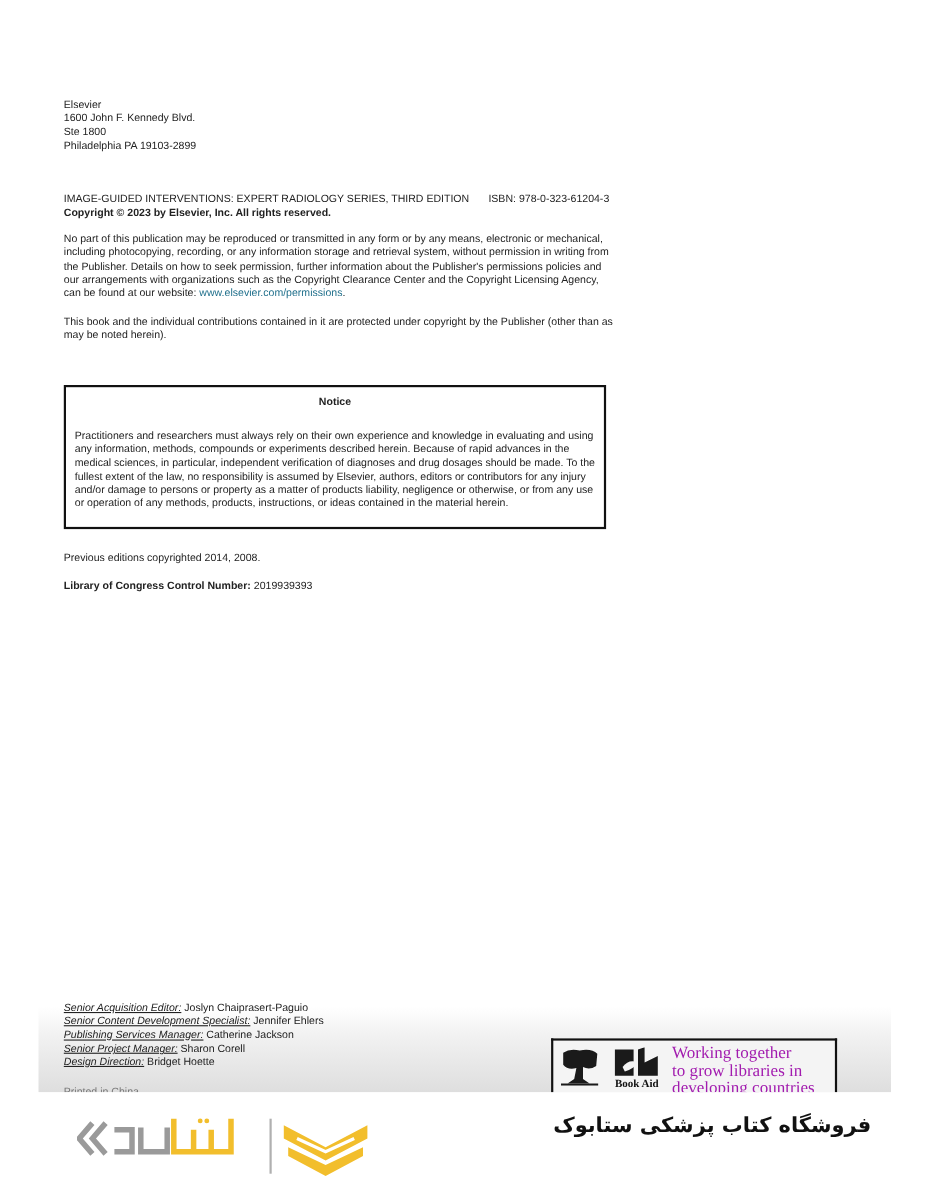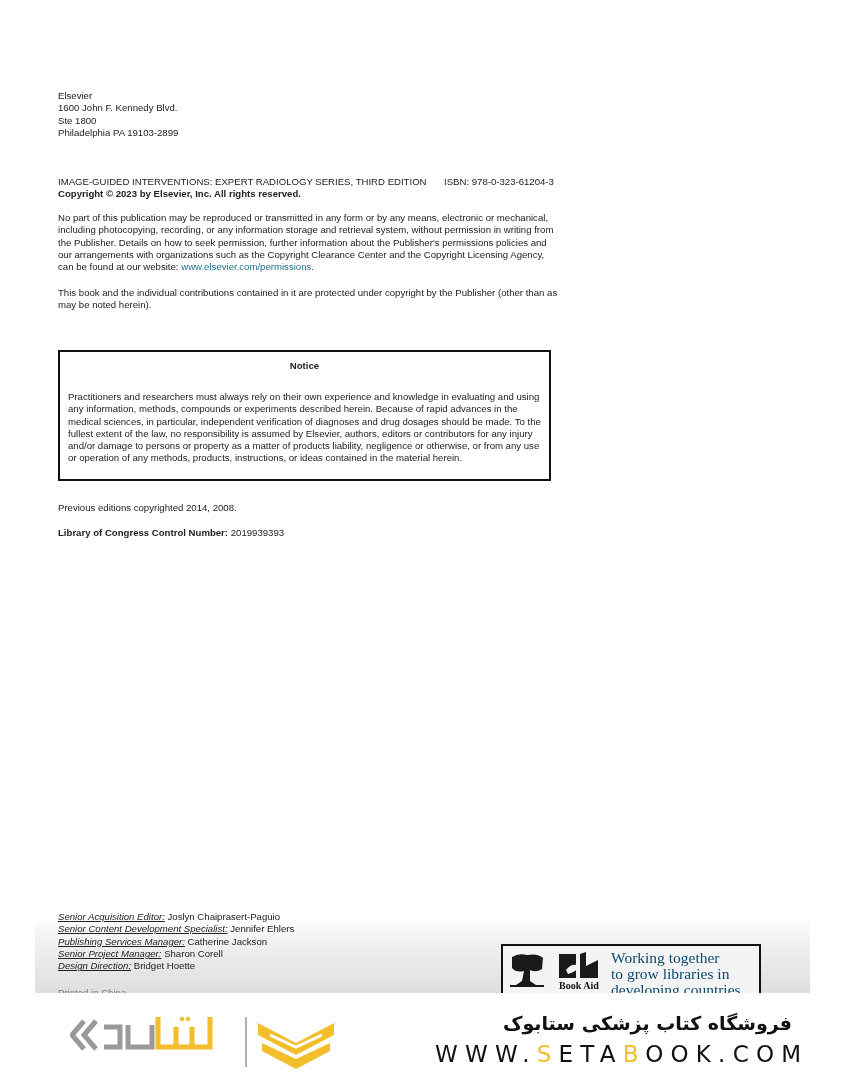--- a/index.html
+++ b/index.html
@@ -37,21 +37,21 @@
   .credits i { font-style:italic;text-decoration:underline; }
   .printed { position:absolute; left:58px; top:987px; font-size:9.6px; color:#777; height:6px; overflow:hidden; line-height:12px; }
 
   .bookaid {
     position:absolute; left:501px; top:944px; width:260px; height:49px;
     border:2px solid #111; border-bottom:none; box-sizing:border-box; background:#f4f4f4; overflow:hidden;
   }
   .tree { position:absolute; left:7px; top:7px; width:34px; height:34px; }
   .bookaid-logo { position:absolute; left:55px; top:6px; width:42px; height:30px; }
   .bookaid-label { position:absolute; left:56px; top:34px; font-family:"Liberation Serif", serif; font-weight:bold; font-size:10px; color:#111; }
-  .bookaid-text { position:absolute; left:108px; top:4px; font-family:"Liberation Serif", "DejaVu Serif", serif; font-size:15.5px; line-height:16px; color:#0c4a6e; }
+  .bookaid-text { position:absolute; left:108px; top:4px; font-family:"Liberation Serif", "DejaVu Serif", serif; font-size:15.5px; line-height:16px; color:#a21caf; }
 
   .banner { position:absolute; left:0; top:993px; width:844px; height:87px; background:#ffffff; }
   .logo-wrap { position:absolute; left:70px; top:1013px; width:270px; height:60px; }
   .logo-fa { position:absolute; left:462px; top:1012px; width:330px; text-align:right; font-family:"DejaVu Sans", sans-serif; font-size:19px; color:#111; direction:rtl;font-weight:bold; }
   .logo-url { position:absolute; left:435px; top:1041px; font-family:"DejaVu Sans", sans-serif; font-size:23px; letter-spacing:7.2px; color:#111; white-space:nowrap; }
   .logo-url .hl { color:#f2be2c; }
   .logo-sub { position:absolute; left:92px; top:1089px; font-family:"DejaVu Sans", sans-serif; font-size:11px; color:#999; direction:rtl; }
 </style>
 </head>
 <body>
@@ -131,14 +131,13 @@
       <rect x="175" y="4" width="2" height="50" fill="#b0b0b0"></rect>
 
       <path d="M188 10 L226 30 L264 10 L264 22 L226 42 L188 22 Z" fill="#f2be2c"></path>
       <path d="M192 30 L226 46 L260 30 L260 38 L226 56 L192 38 Z" fill="#f2be2c"></path>
       <path d="M200 22 L226 34 L252 22" stroke="#ffffff" stroke-width="3" fill="none"></path>
     </svg>
   </div>
   <div class="logo-sub">فروشگاه اینترنتی کتاب</div>
 
   <div class="logo-fa">فروشگاه کتاب پزشکی ستابوک</div>
-  <div class="logo-url"><span>WWW.</span><span class="hl">S</span><span>ETA</span><span class="hl">B</span><span>OOK.COM</span></div>
 </div>
 
 </body></html>

